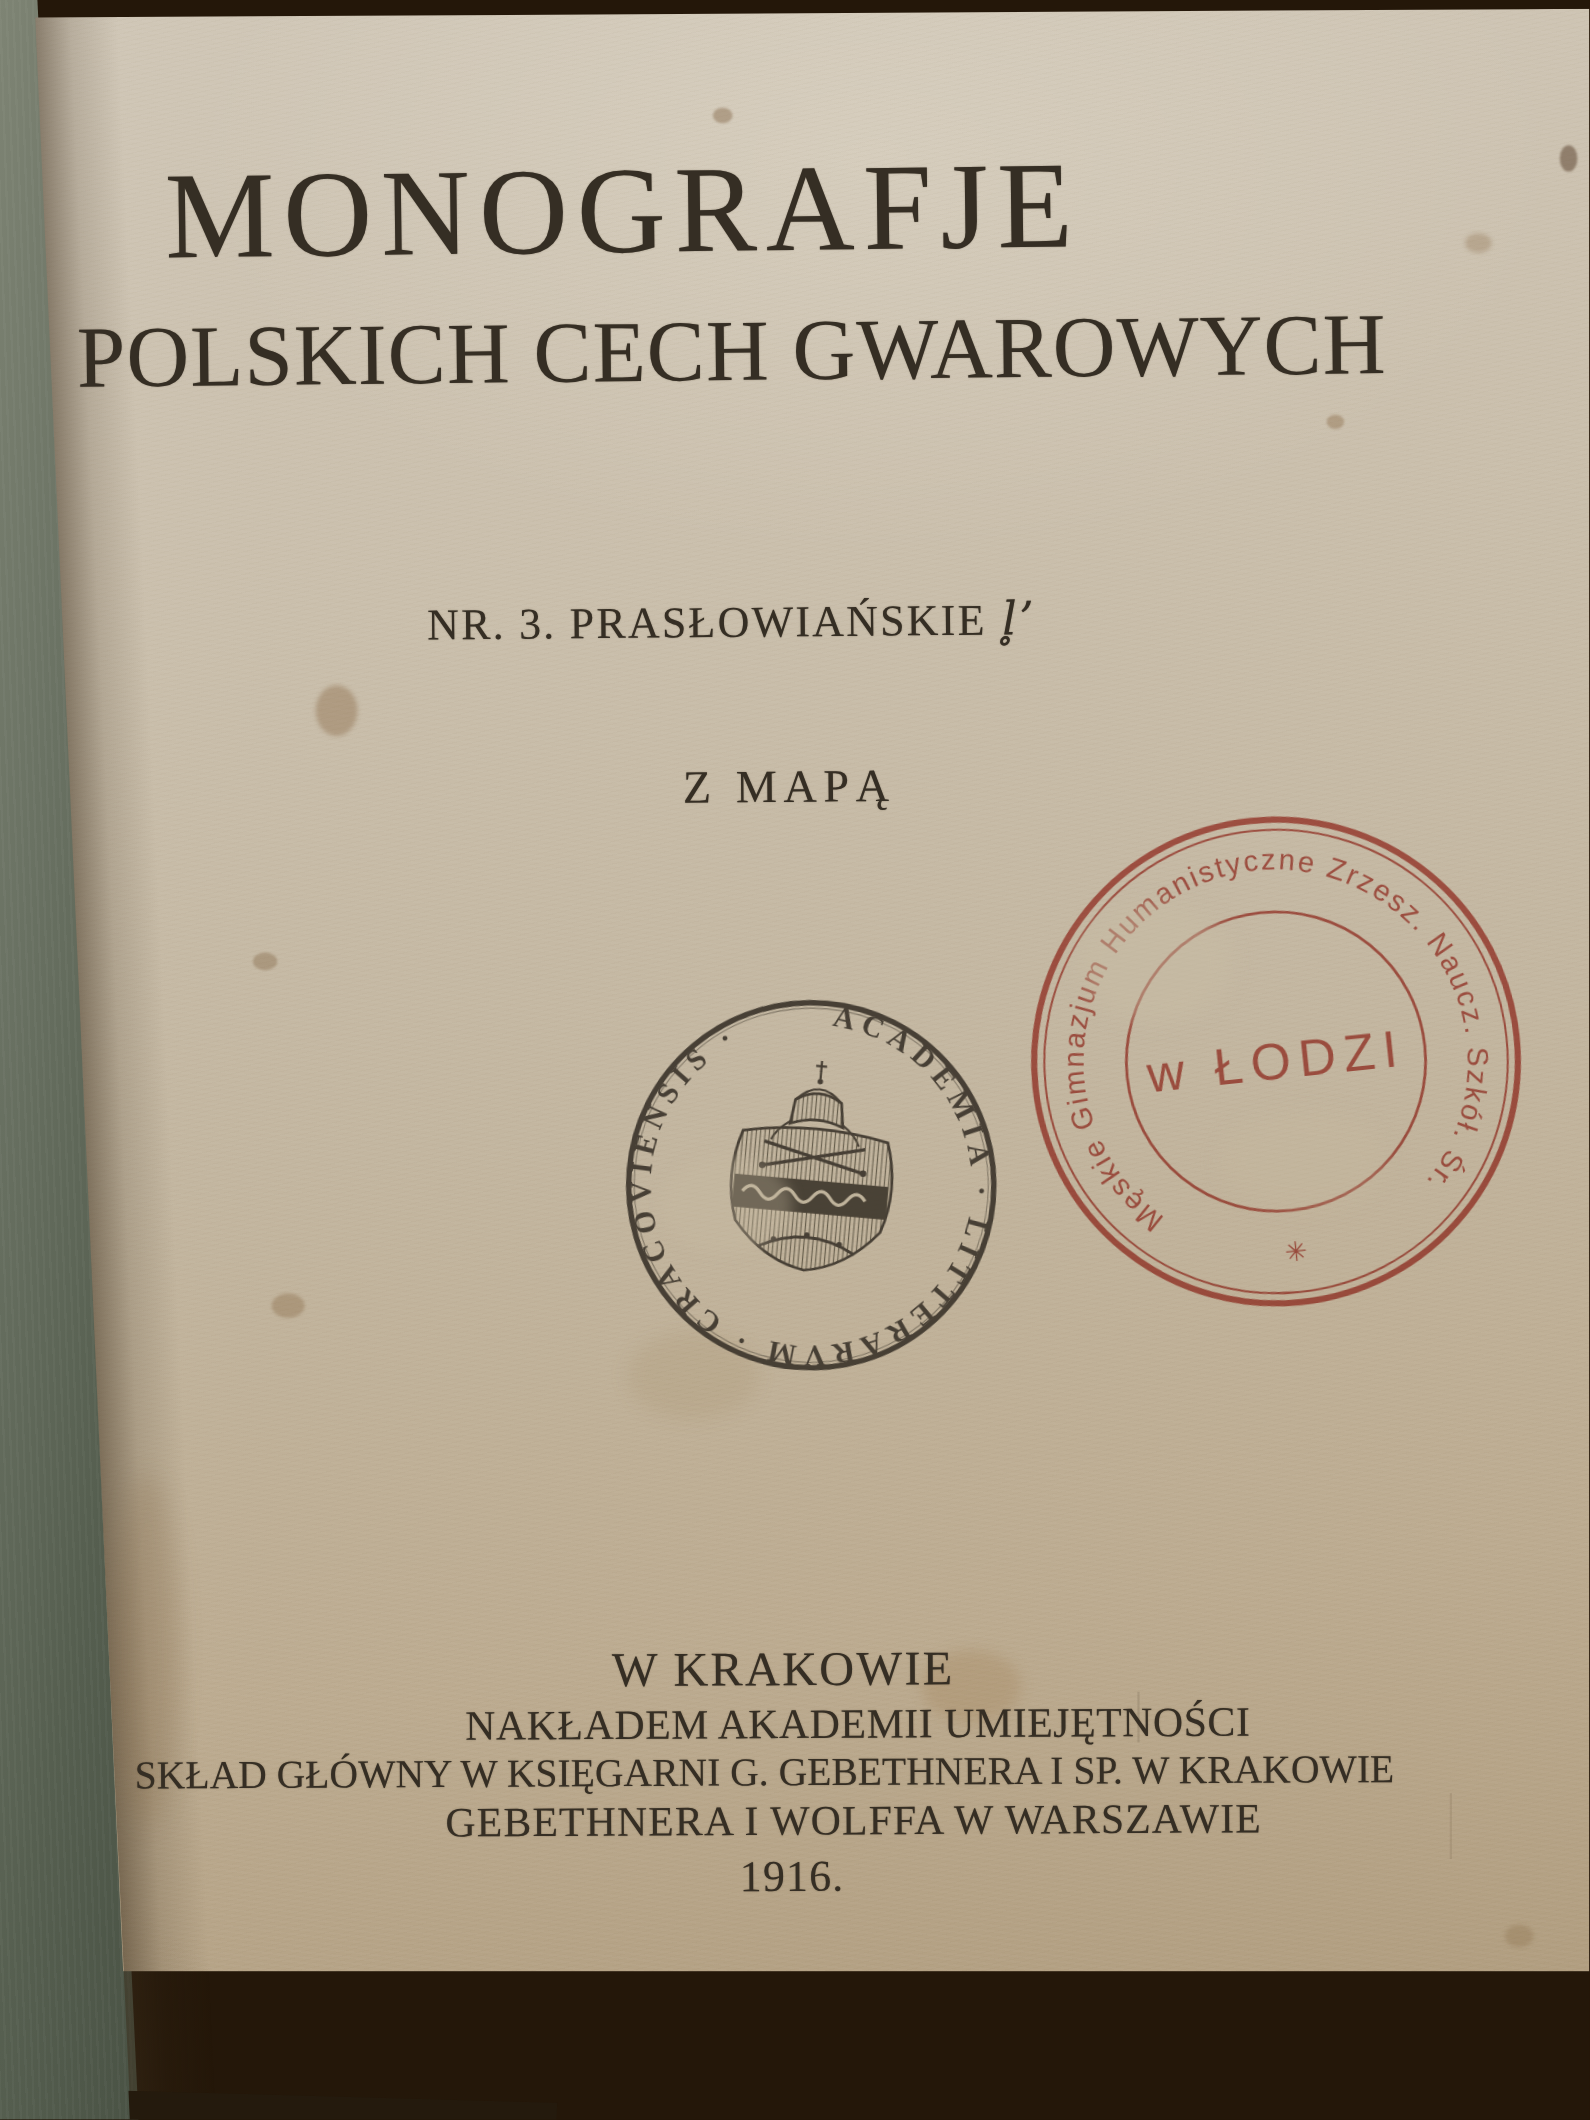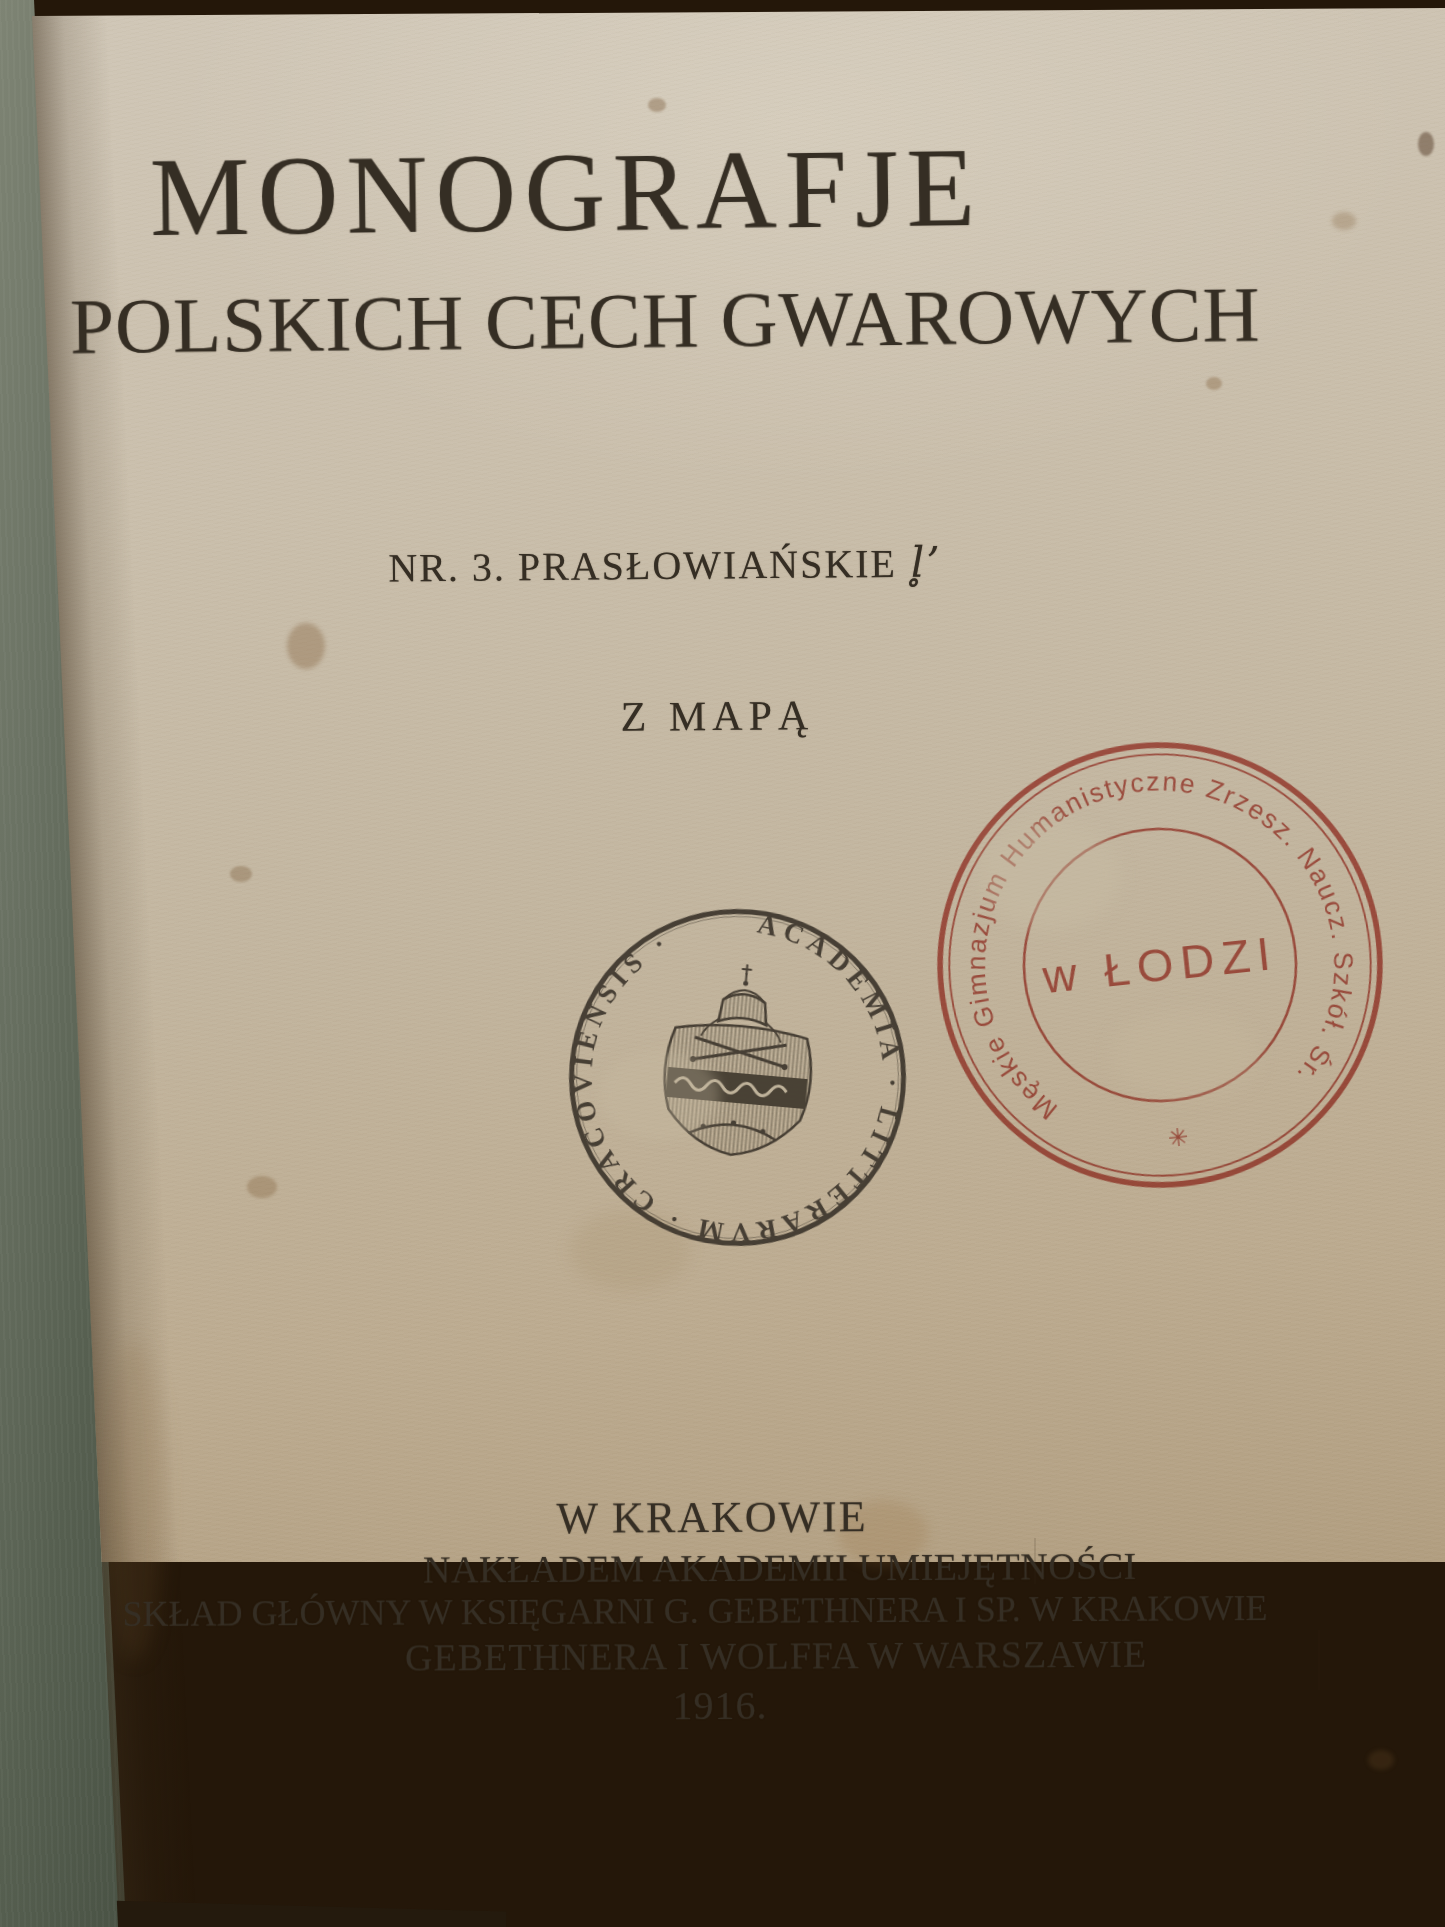--- a/index.html
+++ b/index.html
@@ -9,21 +9,21 @@
     font-family:"Liberation Serif", serif;
   }
   .binding{
     position:absolute;left:0;top:0;width:130px;height:1927px;
     background:linear-gradient(100deg,#7e8474 0%,#6a7263 35%,#565f50 70%,#495244 100%);
     clip-path:polygon(0 0,34px 0,126px 1927px,0 1927px);
   }
   .binding:after{content:"";position:absolute;inset:0;
     background:repeating-linear-gradient(88deg,rgba(255,255,255,.03) 0 2px,transparent 2px 6px);}
   .page{
-    position:absolute;left:0;top:0;width:1445px;height:1562px;
+    position:absolute;left:0;top:0;width:1445px;height:1792px;
     clip-path:polygon(32px 16px,1445px 8px,1445px 1927px,118px 1927px);
     background:
       radial-gradient(900px 520px at 55% 8%, rgba(255,252,240,.16), transparent 70%),
       radial-gradient(140% 120% at 58% 45%, transparent 55%, rgba(82,60,34,.20) 100%),
       linear-gradient(172deg,#d0c7b7 0%,#cabfac 30%,#c3b6a0 55%,#bcab90 80%,#b19e80 100%);
   }
   .grain{position:absolute;inset:0;pointer-events:none;
     background:
       repeating-linear-gradient(7deg,rgba(255,255,255,.025) 0 2px,transparent 2px 5px),
       repeating-linear-gradient(-13deg,rgba(90,70,40,.022) 0 1px,transparent 1px 4px);}

